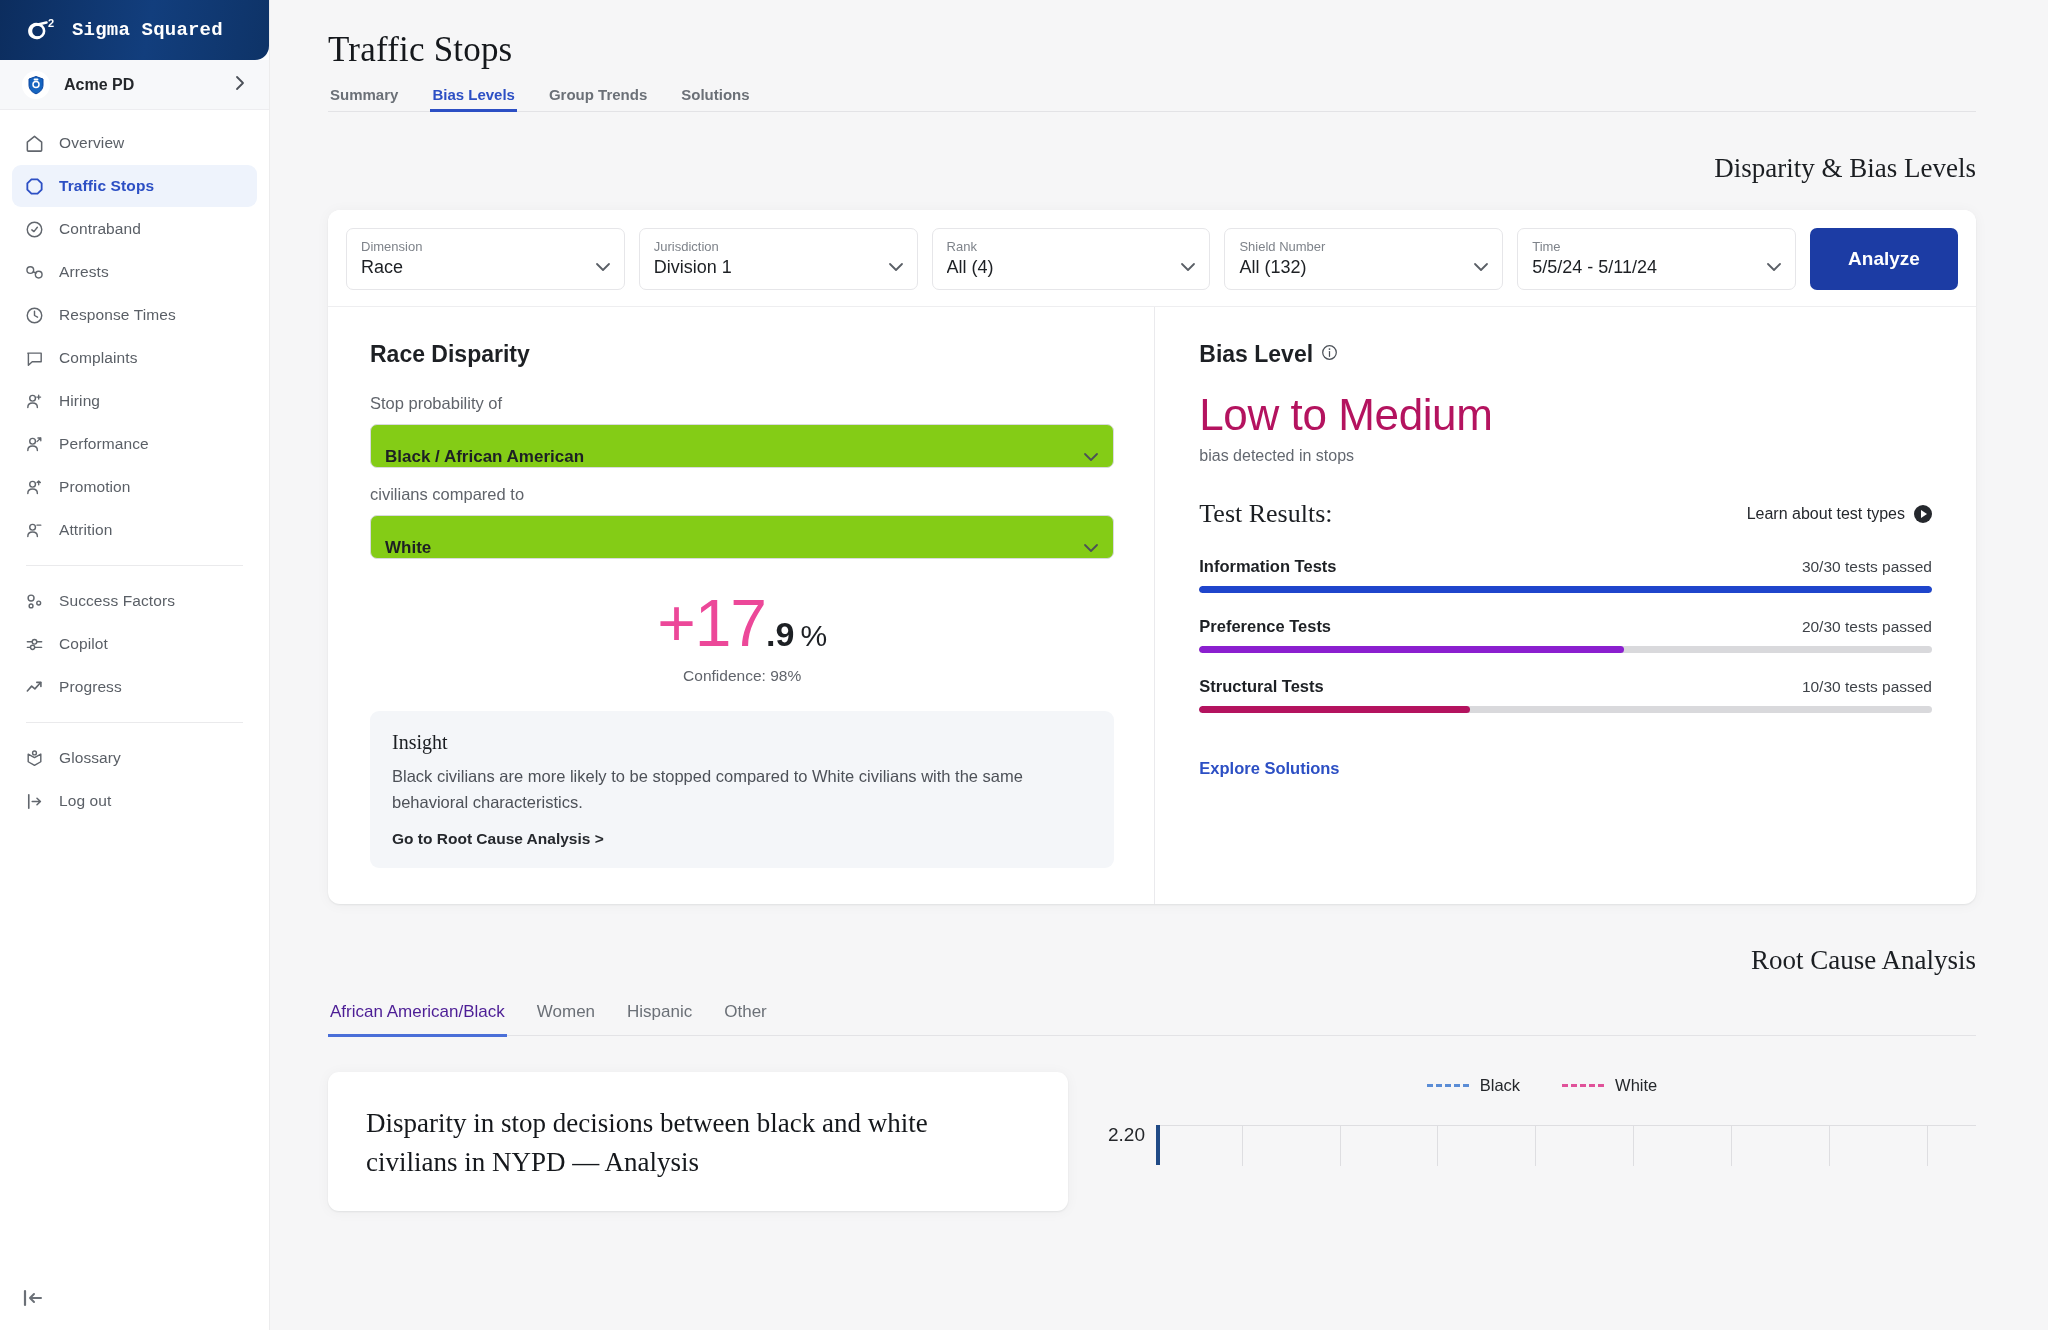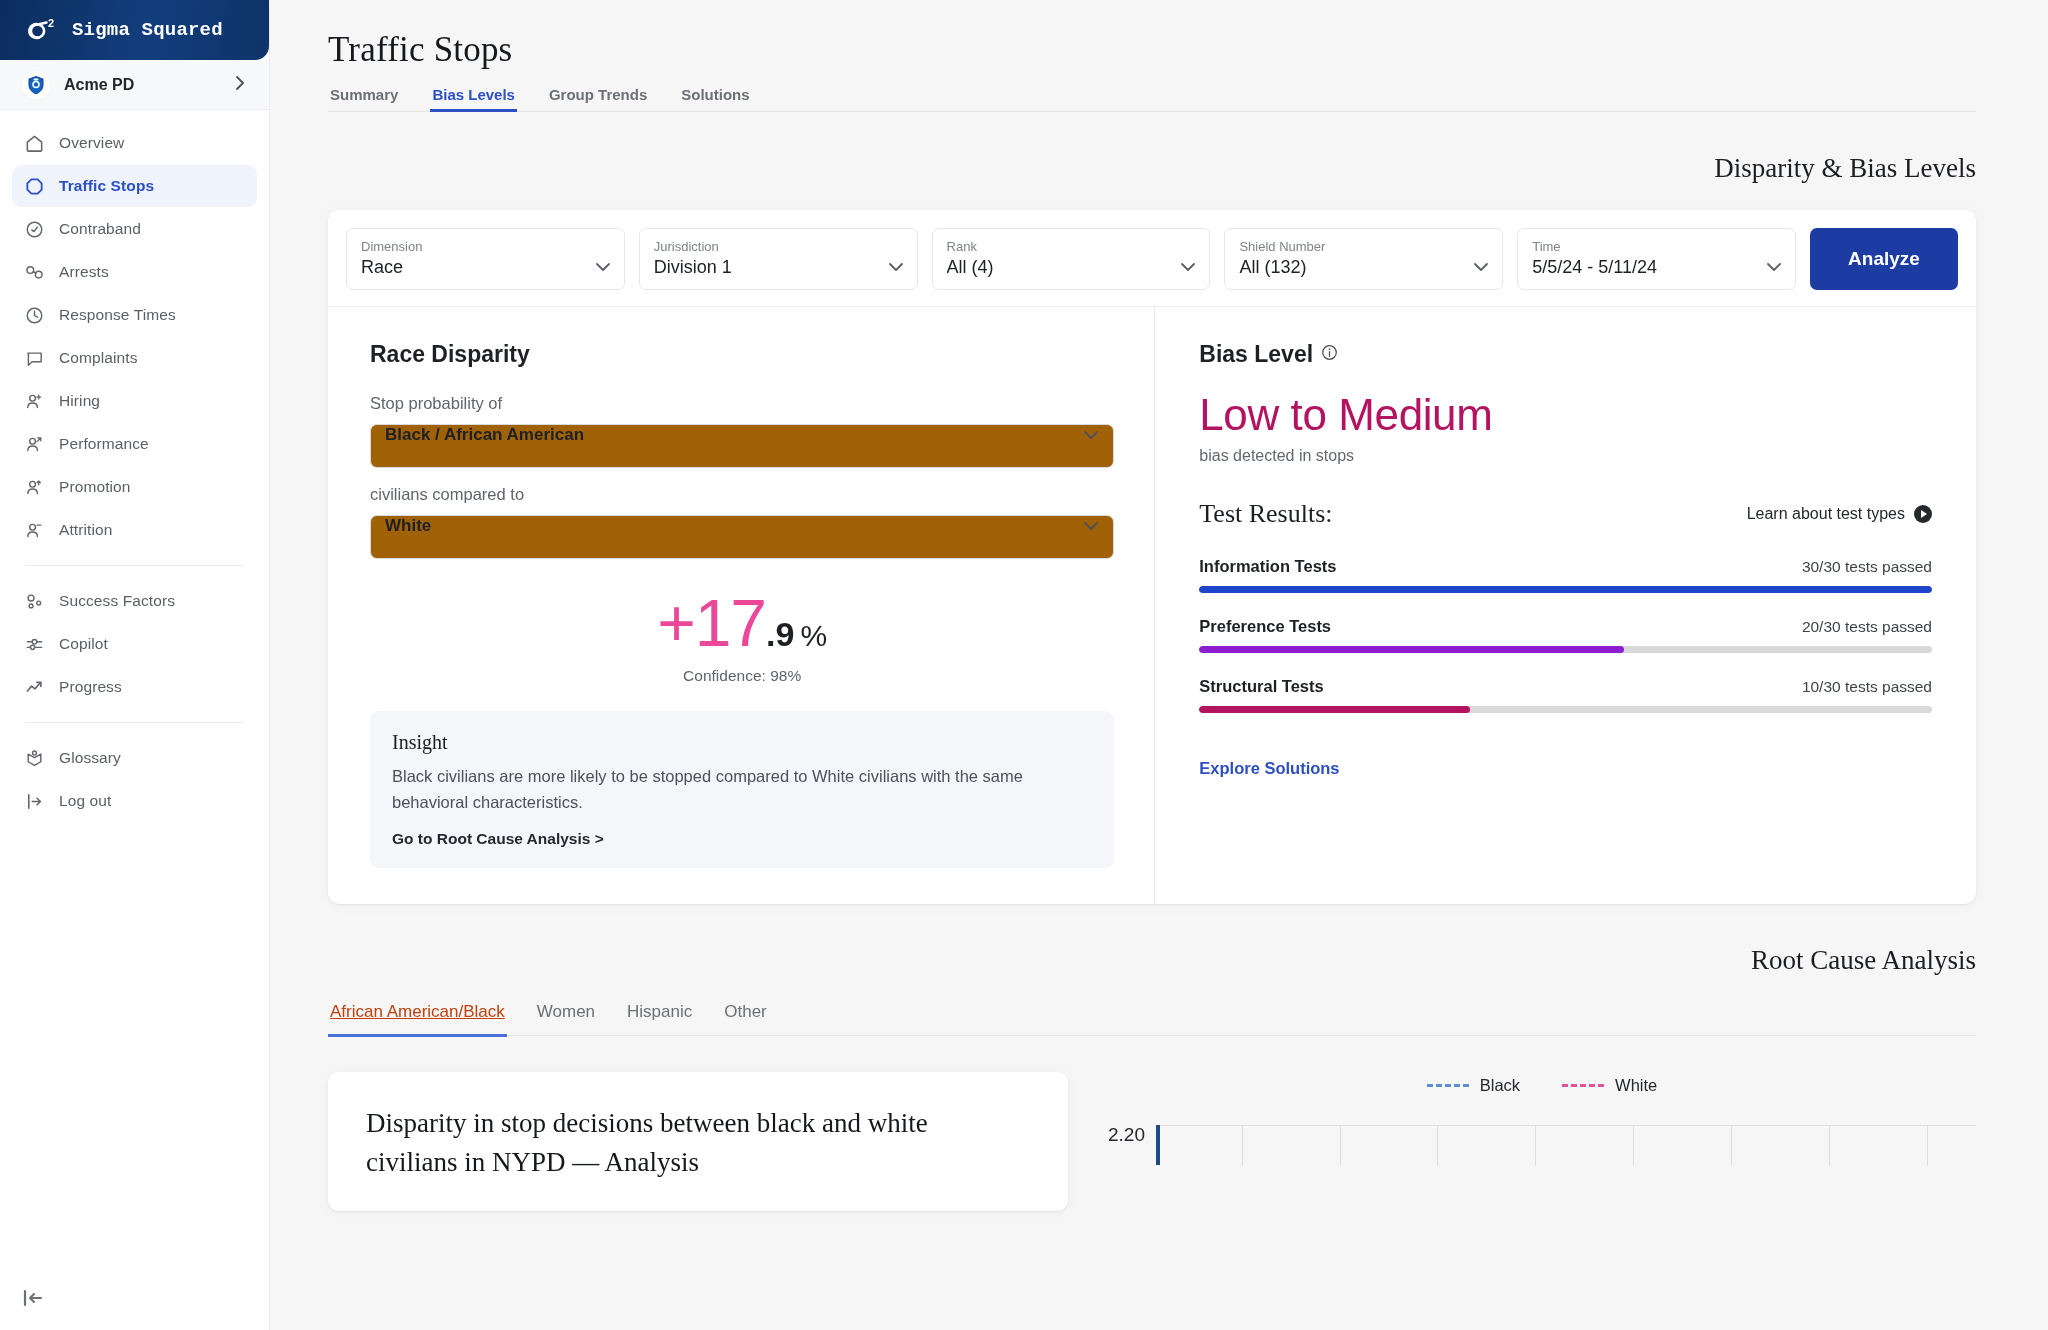--- a/index.html
+++ b/index.html
@@ -158,23 +158,23 @@
 
   .card-h {
     font-family: "Liberation Sans", sans-serif;
     font-size: 23px; font-weight: bold; color: #1d2024;
     margin-bottom: 26px;
   }
   .muted-label { font-size: 16.5px; color: #60646b; margin-bottom: 11px; }
   .select {
     border: 1px solid #d9dade;
     border-radius: 7px;
-    background: #a16207;
+    background: #84cc16;
     height: 44px;
-    display: flex; align-items: flex-start;
+    display: flex; align-items: flex-end;
     padding: 0 14px;
     font-size: 17px; color: #1d2024; font-weight: bold;
     cursor: pointer; position: relative;
     margin-bottom: 17px;
   }
   .select .chev { position: absolute; right: 14px; color: #4c5158; }
 
   .bigstat { text-align: center; margin: 26px 0 6px 0; white-space: nowrap; }
   .bigstat .num { font-size: 66px; color: #ec4899; font-weight: normal; letter-spacing: -1px; }
   .bigstat .dec { font-size: 34px; color: #1d2024; font-weight: bold; }
@@ -213,21 +213,21 @@
   .track { height: 7px; border-radius: 4px; background: #d9d9dc; overflow: hidden; }
   .fill { height: 7px; border-radius: 4px; }
   .explore { display: inline-block; margin-top: 22px; font-size: 16.5px; font-weight: bold; color: #2c4fc4; text-decoration: none; cursor: pointer; }
 
   
   .rc-tabs { display: flex; gap: 28px; border-bottom: 1px solid #e3e3e6; }
   .rc-tab {
     font-size: 17px; color: #6b7077; padding: 0 2px 12px 2px;
     cursor: pointer; border-bottom: 3px solid transparent; margin-bottom: -1.5px;
   }
-  .rc-tab.active { color: #c2410c; border-bottom-color: #4a6fd8; text-decoration: underline; }
+  .rc-tab.active { color: #4c1d95; border-bottom-color: #4a6fd8; }
 
   .rc-body { display: flex; gap: 40px; margin-top: 36px; align-items: flex-start; }
   .rc-card {
     flex: 0 0 740px;
     background: #fff; border-radius: 11px;
     box-shadow: 0 1px 2px rgba(20,24,32,.07), 0 1px 14px rgba(20,24,32,.045);
     padding: 32px 44px 30px 38px;
   }
   .rc-card h3 {
     font-family: "Liberation Serif", serif;

